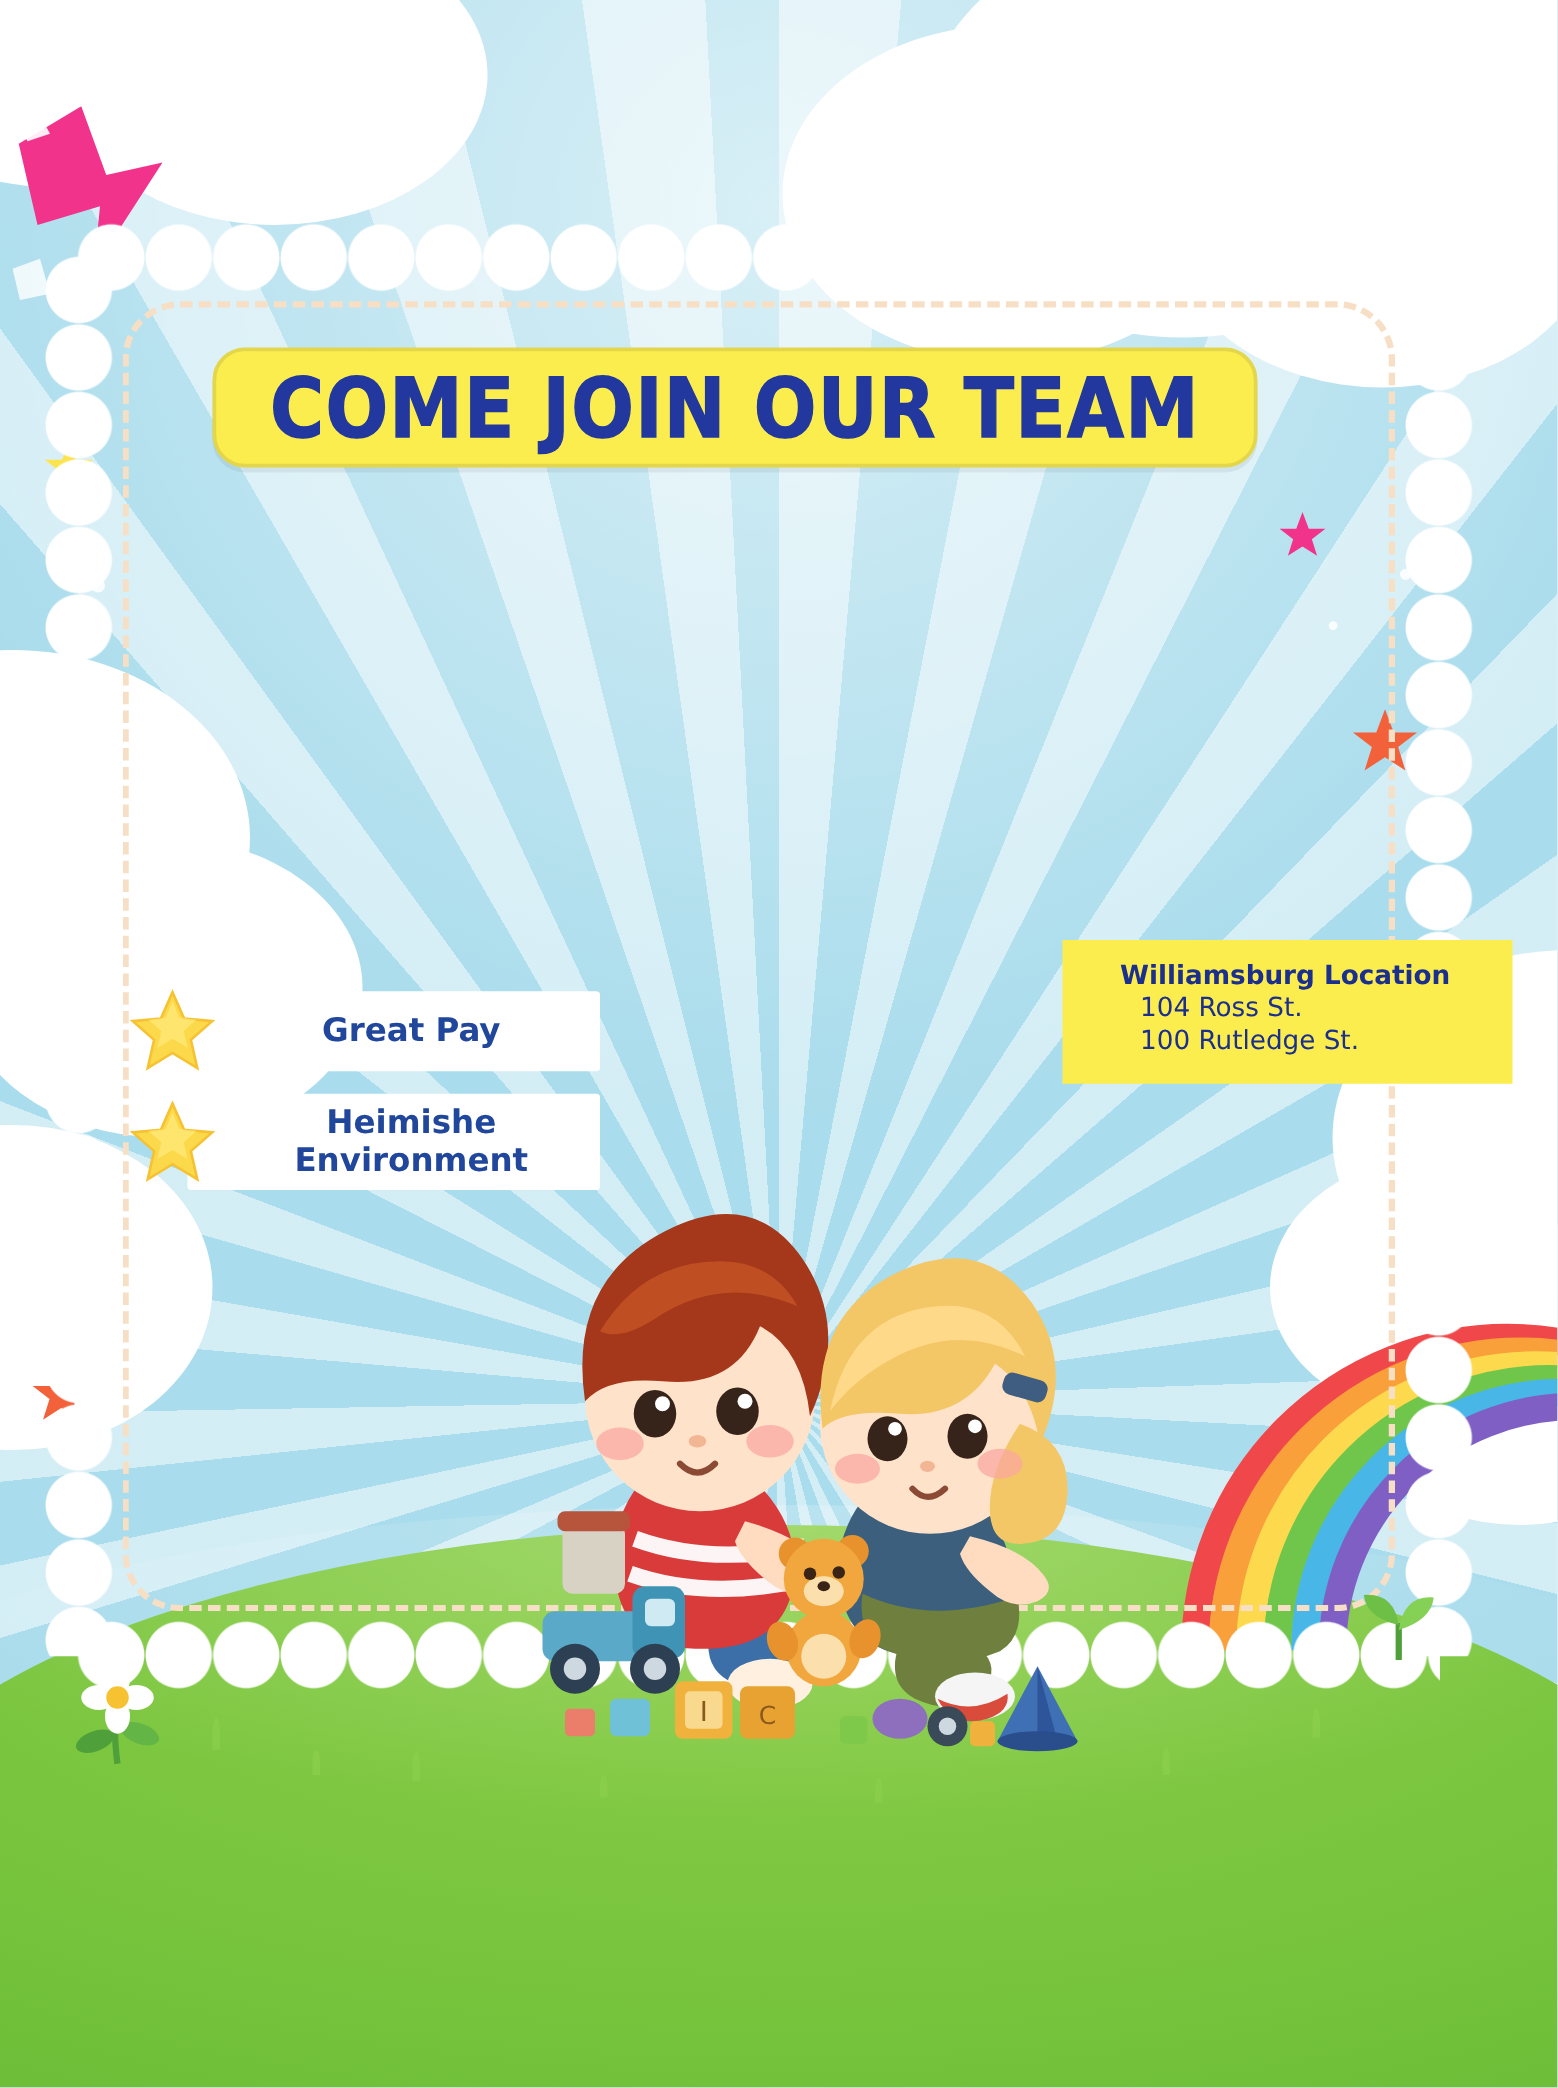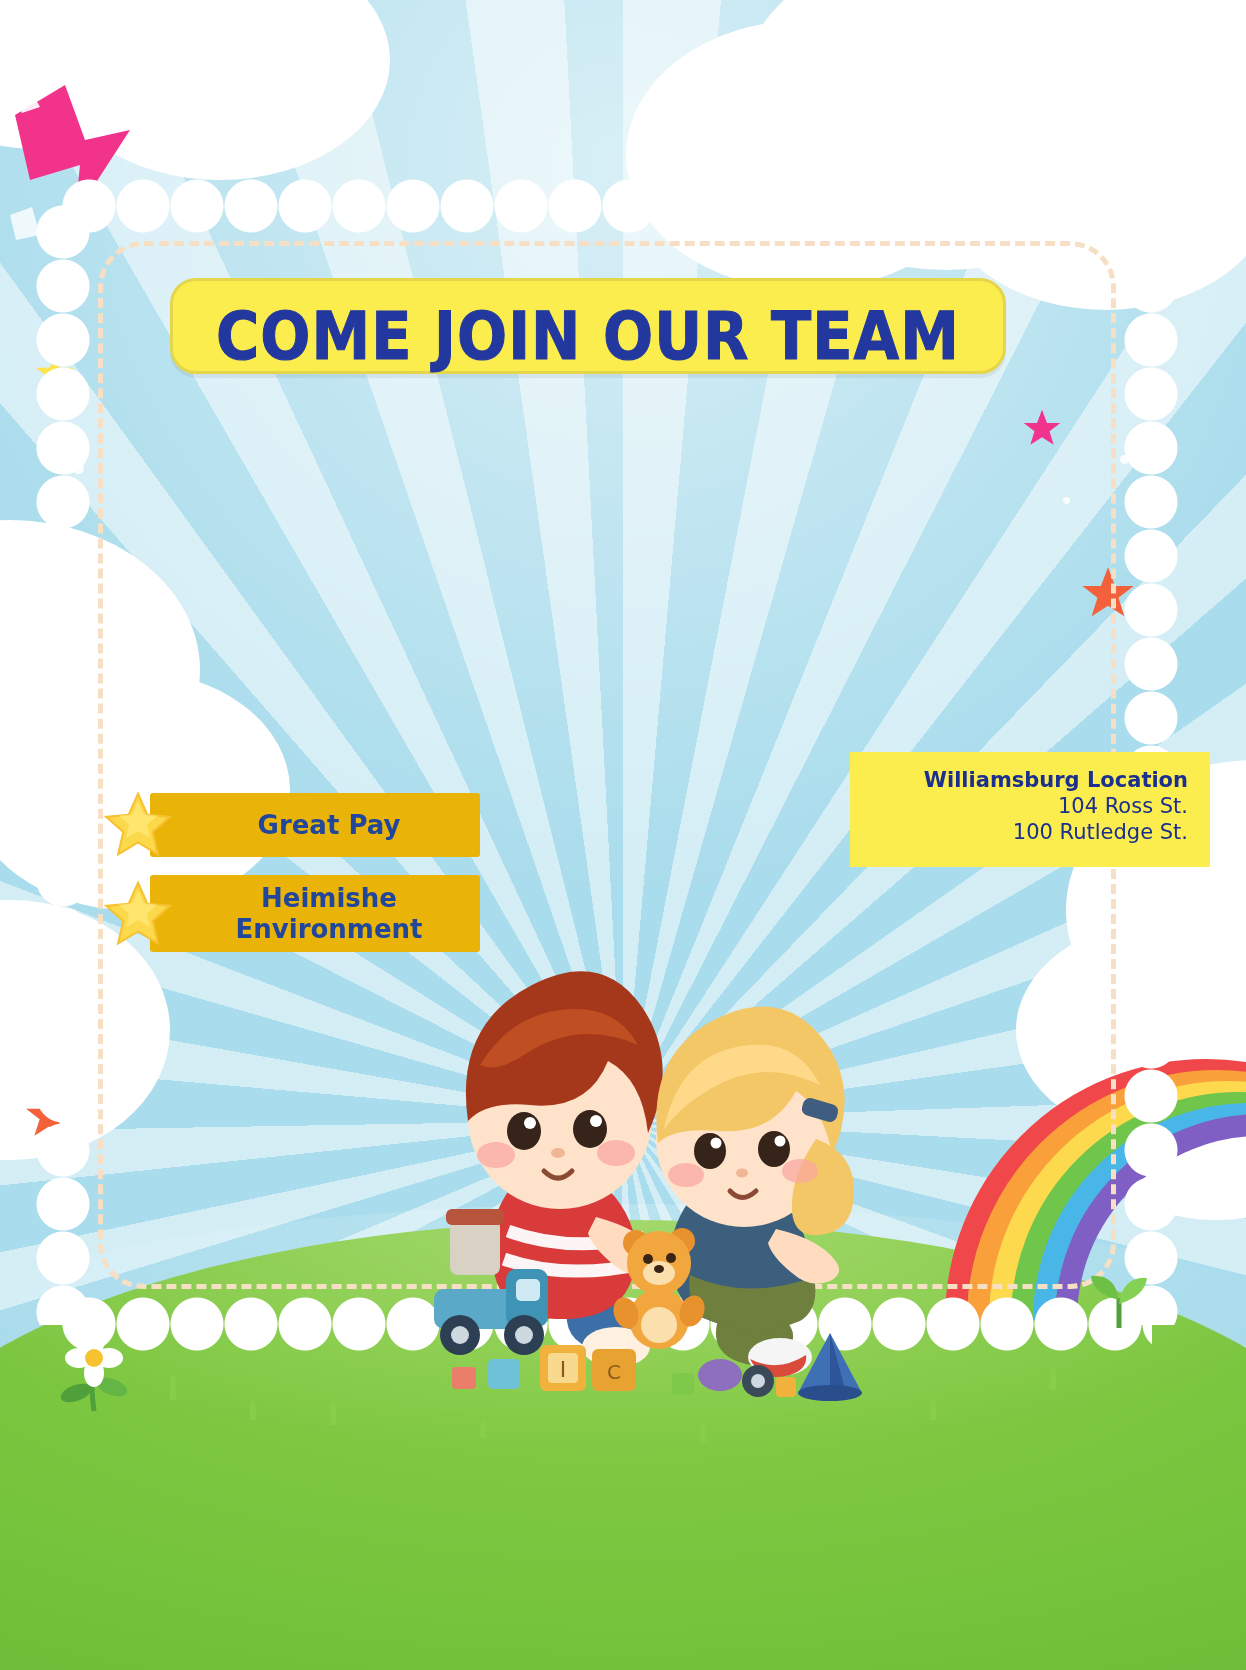--- a/index.html
+++ b/index.html
@@ -126,21 +126,21 @@
   .title-banner {
     position: absolute;
     left: 170px;
     top: 278px;
     width: 830px;
     height: 90px;
     background: #fced4e;
     border: 3px solid #e4d64a;
     border-radius: 26px;
     display: flex;
-    align-items: flex-end;
+    align-items: center;
     justify-content: center;
     box-shadow: 0 4px 0 rgba(0,0,0,0.06);
   }
   .title-text {
     font-family: "DejaVu Sans", sans-serif;
     font-weight: bold;
     font-size: 59px;
     letter-spacing: 1px;
     color: #22389f;
     -webkit-text-stroke: 1px #22389f;
@@ -153,21 +153,21 @@
     position: absolute;
     left: 150px;
     top: 793px;
     width: 330px;
   }
   .benefit-row {
     position: relative;
     margin-bottom: 18px;
   }
   .benefit-bar {
-    background: #eab308;
+    background: #ffffff;
     border-radius: 3px;
     min-height: 64px;
     display: flex;
     align-items: center;
     justify-content: center;
     text-align: center;
     padding: 8px 14px 8px 42px;
     box-sizing: border-box;
   }
   .benefit-bar.tall { min-height: 74px; }
@@ -188,23 +188,22 @@
     height: 72px;
   }
 
   
   .locations {
     position: absolute;
     right: 36px;
     top: 752px;
     width: 360px;
     background: #fced4e;
-    padding: 16px 22px 22px 18px;
+    padding: 16px 22px 22px 46px;
     box-sizing: border-box;
-    text-align: right;
   }
   .loc-heading {
     color: #1b2f8f;
     font-family: "DejaVu Sans", sans-serif;
     font-weight: bold;
     font-size: 21px;
     margin-bottom: 2px;
   }
   .loc-line {
     color: #1b2f8f;

